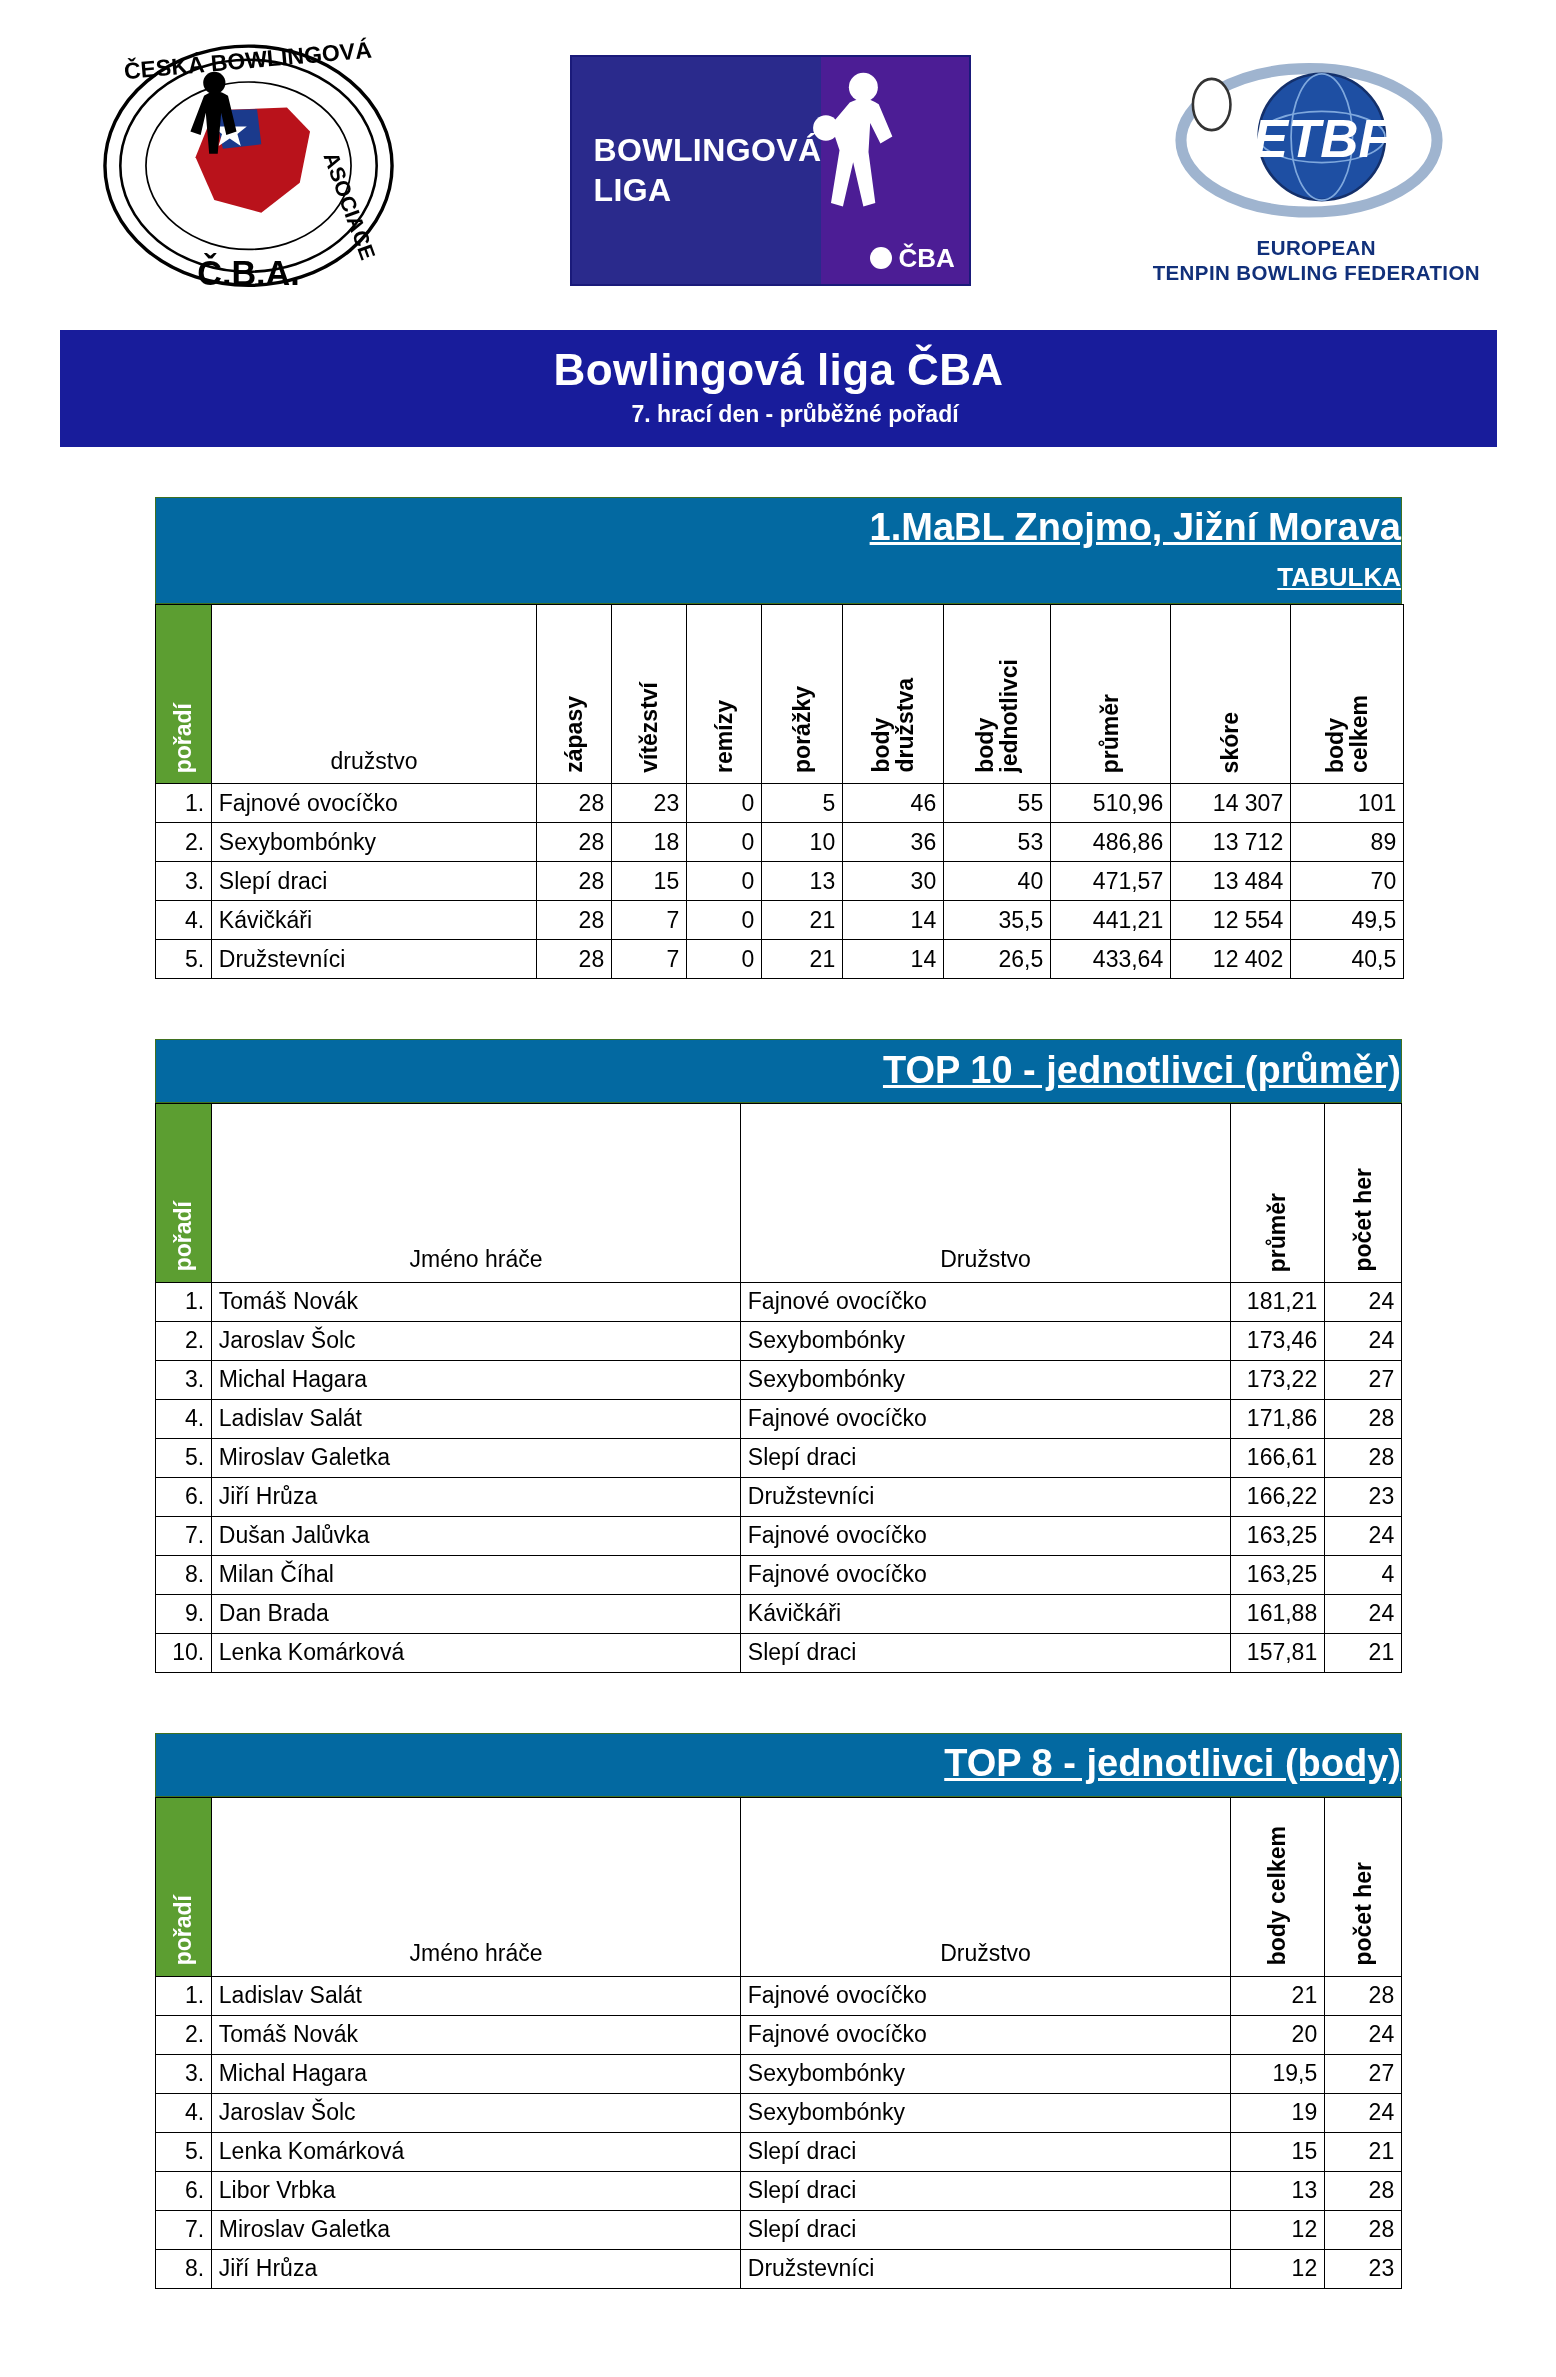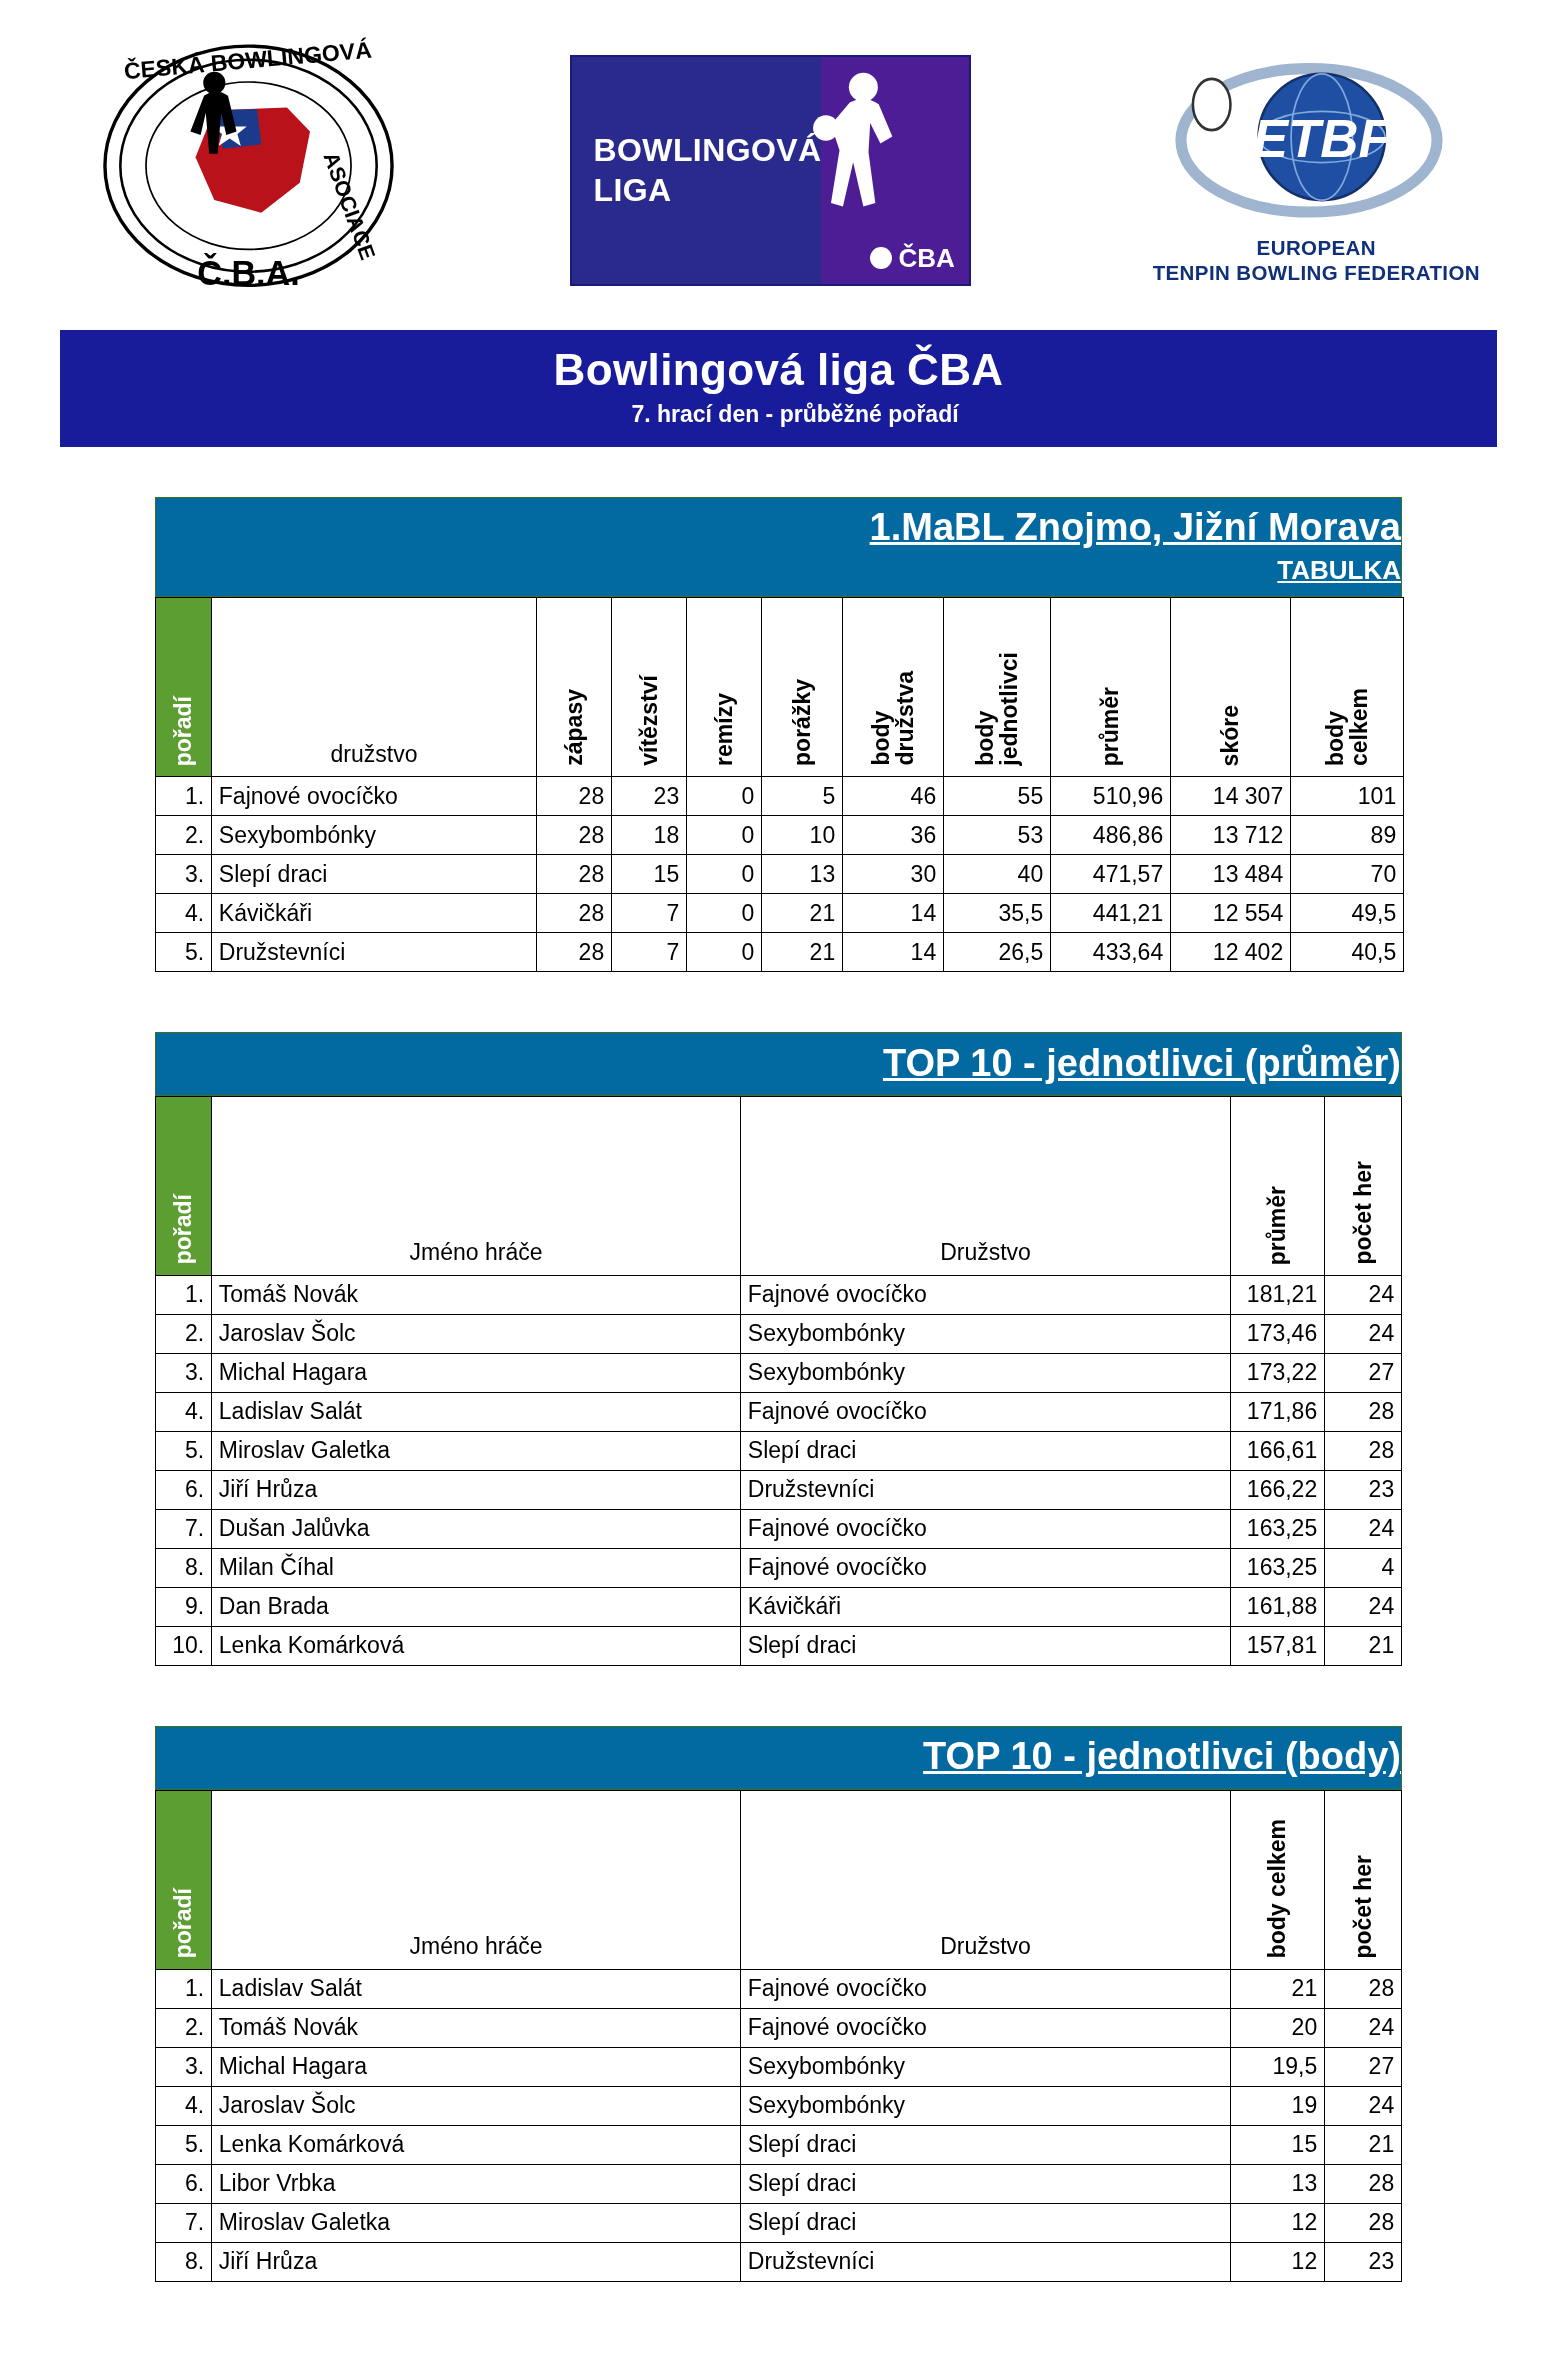--- a/index.html
+++ b/index.html
@@ -149,21 +149,21 @@
     padding: 8.5px 0 10.2px 0;
     text-decoration: underline;
   }
   .sec-head .t1 {
     font-size: 38px;
     font-weight: bold;
   }
   .sec-head .t2 {
     font-size: 26px;
     font-weight: bold;
-    margin-top: 6px;
+    margin-top: 13px;
   }
 
   table.grid {
     border-collapse: collapse;
     width: 100%;
     table-layout: fixed;
   }
   table.grid td, table.grid th {
     border: 1.7px solid #000;
     font-size: 23px;
@@ -521,21 +521,21 @@
           <td class="num">21</td>
         </tr>
       </tbody>
     </table>
   </div>
 
   <div class="sec-gap"></div>
 
   <div class="section">
     <div class="sec-head">
-      <div class="t1">TOP 10 - jednotlivci (body)</div>
+      <div class="t1">TOP 8 - jednotlivci (body)</div>
     </div>
     <table class="grid">
       <colgroup>
         <col style="width:56px">
         <col style="width:529px">
         <col style="width:490px">
         <col style="width:94px">
         <col style="width:77px">
       </colgroup>
       <thead>

